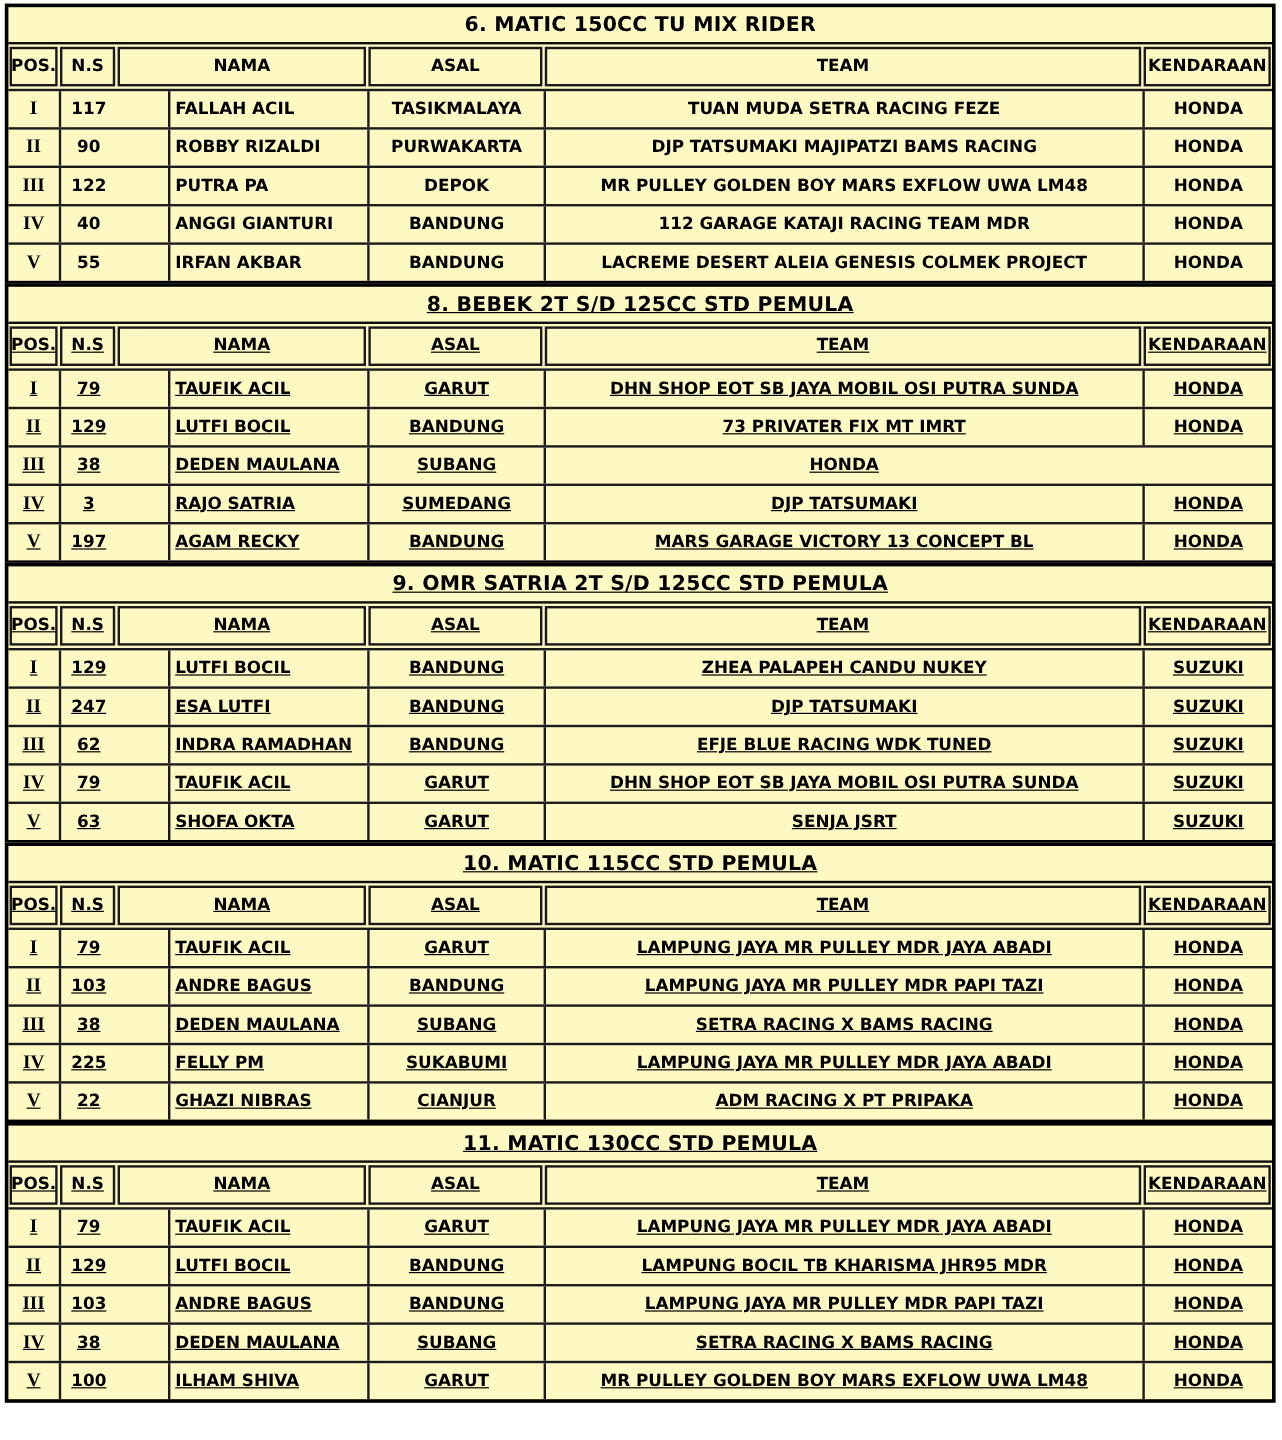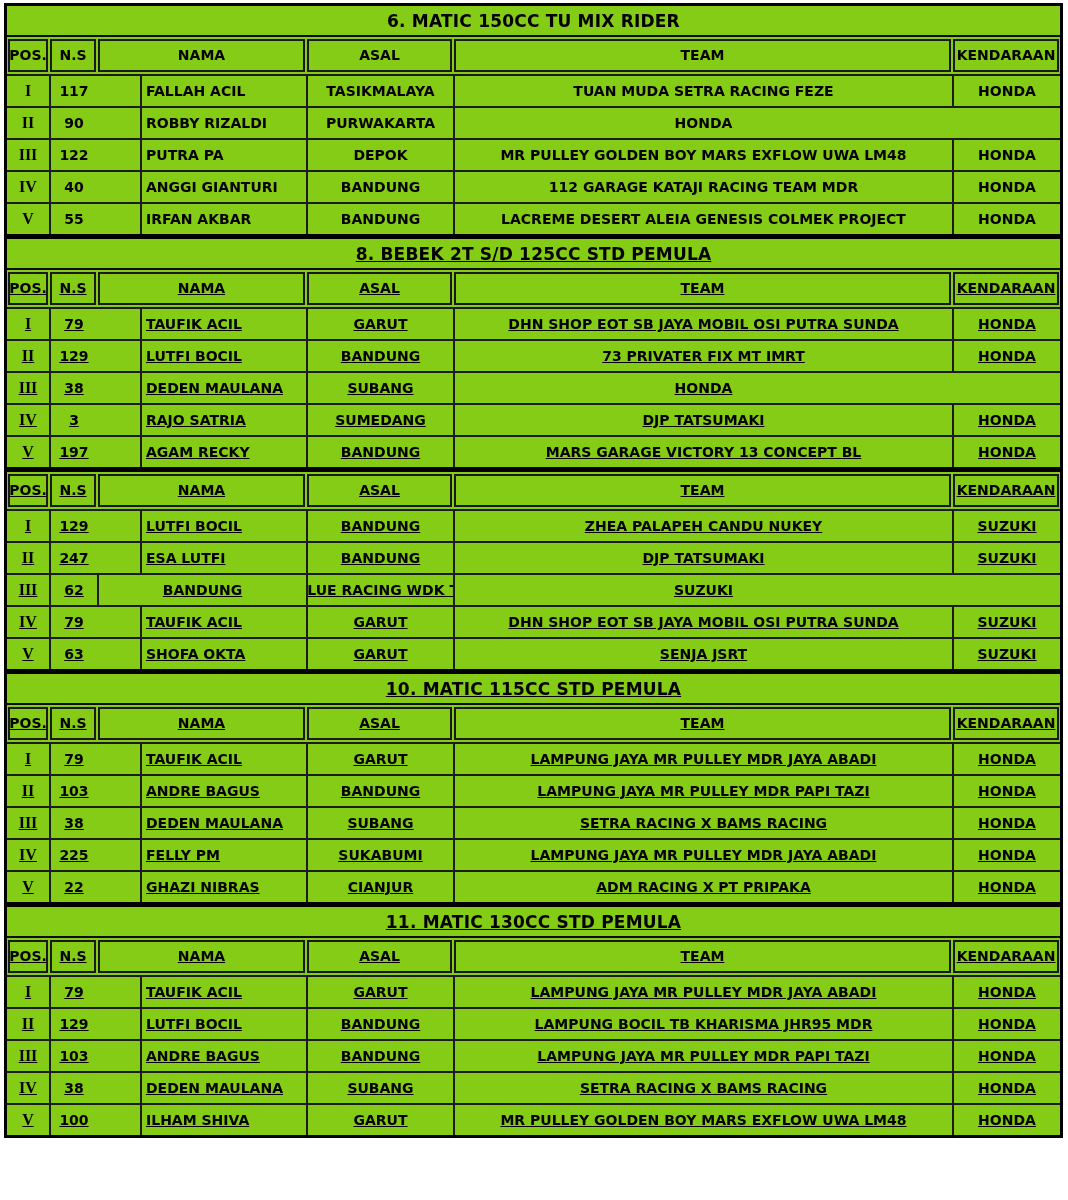--- a/index.html
+++ b/index.html
@@ -7,21 +7,21 @@
   body {
     width: 1068px;
     padding: 3px 4px;
     font-family: "DejaVu Sans", "Liberation Sans", sans-serif;
     color: #000;
   }
   .doc { width: 1059px; }
 
   section.race-table {
     border: 3px solid #000;
-    background: #84cc16;
+    background: #fef9c3;
     width: 1059px;
   }
   section.race-table + section.race-table { margin-top: -1px; text-decoration: underline; }
   section.race-table:last-of-type { margin-top: 15px; }
 
   .table-title {
     text-align: center;
     font-weight: bold;
     font-size: 17px;
     line-height: 20px;
@@ -96,20 +96,21 @@
     <div class="cell asal-cell">TASIKMALAYA</div>
     <div class="cell team-cell">TUAN MUDA SETRA RACING FEZE</div>
     <div class="cell kendaraan-cell">HONDA</div>
   </div>
 
   <div class="cols data-row">
     <div class="cell pos-cell">II</div>
     <div class="cell ns-cell">90</div>
     <div class="cell nama-cell">ROBBY RIZALDI</div>
     <div class="cell asal-cell">PURWAKARTA</div>
+    <div class="cell team-cell">DJP TATSUMAKI MAJIPATZI BAMS RACING</div>
     <div class="cell kendaraan-cell">HONDA</div>
   </div>
 
   <div class="cols data-row">
     <div class="cell pos-cell">III</div>
     <div class="cell ns-cell">122</div>
     <div class="cell nama-cell">PUTRA PA</div>
     <div class="cell asal-cell">DEPOK</div>
     <div class="cell team-cell">MR PULLEY GOLDEN BOY MARS EXFLOW UWA LM48</div>
     <div class="cell kendaraan-cell">HONDA</div>
@@ -186,20 +187,21 @@
     <div class="cell ns-cell">197</div>
     <div class="cell nama-cell">AGAM RECKY</div>
     <div class="cell asal-cell">BANDUNG</div>
     <div class="cell team-cell">MARS GARAGE VICTORY 13 CONCEPT BL</div>
     <div class="cell kendaraan-cell">HONDA</div>
   </div>
 </div>
   </section>
 
   <section class="race-table">
+    <div class="table-title">9. OMR SATRIA 2T S/D 125CC STD PEMULA</div>
     <div class="cols header-row">
       <div class="header-cell">POS.</div>
       <div class="header-cell">N.S</div>
       <div class="header-cell">NAMA</div>
       <div class="header-cell">ASAL</div>
       <div class="header-cell">TEAM</div>
       <div class="header-cell">KENDARAAN</div>
     </div>
     <div>
   <div class="cols data-row">
@@ -216,20 +218,21 @@
     <div class="cell ns-cell">247</div>
     <div class="cell nama-cell">ESA LUTFI</div>
     <div class="cell asal-cell">BANDUNG</div>
     <div class="cell team-cell">DJP TATSUMAKI</div>
     <div class="cell kendaraan-cell">SUZUKI</div>
   </div>
 
   <div class="cols data-row">
     <div class="cell pos-cell">III</div>
     <div class="cell ns-cell">62</div>
+    <div class="cell nama-cell">INDRA RAMADHAN</div>
     <div class="cell asal-cell">BANDUNG</div>
     <div class="cell team-cell">EFJE BLUE RACING WDK TUNED</div>
     <div class="cell kendaraan-cell">SUZUKI</div>
   </div>
 
   <div class="cols data-row">
     <div class="cell pos-cell">IV</div>
     <div class="cell ns-cell">79</div>
     <div class="cell nama-cell">TAUFIK ACIL</div>
     <div class="cell asal-cell">GARUT</div>

